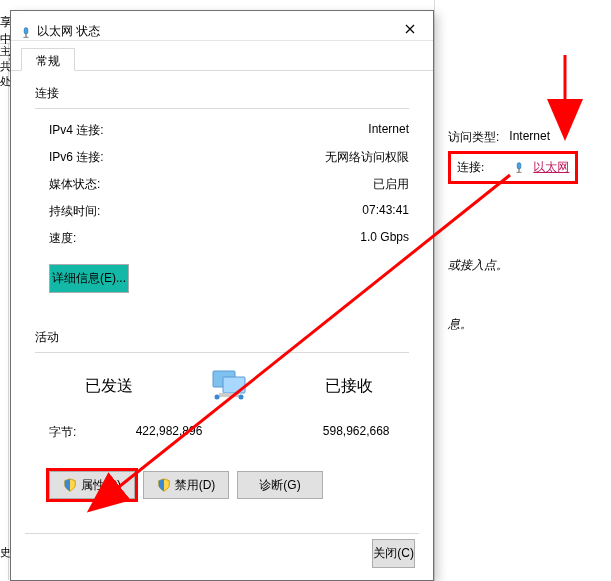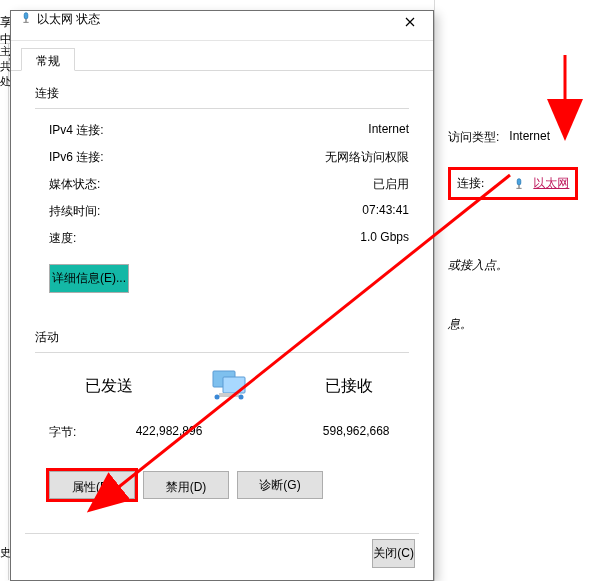--- a/index.html
+++ b/index.html
@@ -72,21 +72,21 @@
     left: 10px; top: 10px;
     width: 424px;
     height: 571px;
     background: #fff;
     border: 1px solid #707070;
     box-shadow: 4px 4px 10px rgba(0,0,0,.2);
   }
   .titlebar {
     height: 30px;
     display: flex;
-    align-items: flex-start;
+    align-items: flex-end;
     padding: 0 8px;
     border-bottom: 1px solid #e5e5e5;
   }
   .titlebar .title {
     flex: 1;
     font-size: 12px;
   }
   .titlebar .close {
     width: 30px; height: 22px;
     text-align: center;
@@ -160,21 +160,20 @@
     display:inline-flex;
     align-items:center;
     justify-content:center;
     gap:4px;
     padding: 5px 10px;
     background: #e1e1e1;
     border: 1px solid #adadad;
     font-size:12px;
     min-width: 86px;
     height: 28px;
-    flex-direction: column;
   }
   .btn .shield { width:14px;height:14px; }
   .highlight-red {
     outline: 3px solid #f00;
     outline-offset: 0;
   }
   .page-close {
     position:absolute;
     bottom:12px; right:18px;
     padding:5px 0;
@@ -193,21 +192,21 @@
     left: 448px; top: 126px;
     width:150px;
     font-size:12px;
   }
   .right-kv { display:flex; gap:10px; padding:3px 0; }
   .right-link { color:#be185d; display:inline-flex; align-items:center; gap:3px; }
   .right-highlight {
     border: 3px solid #f00;
     padding: 2px 6px;
     width: fit-content;
-    margin-top: 18px;
+    margin-top: 2px;
     font-family: Liberation Serif, serif;
   }
   .right-text {
     position:absolute;
     left:448px;
     font-size:12px;
     white-space:nowrap;
     font-style:italic;
   }
 

